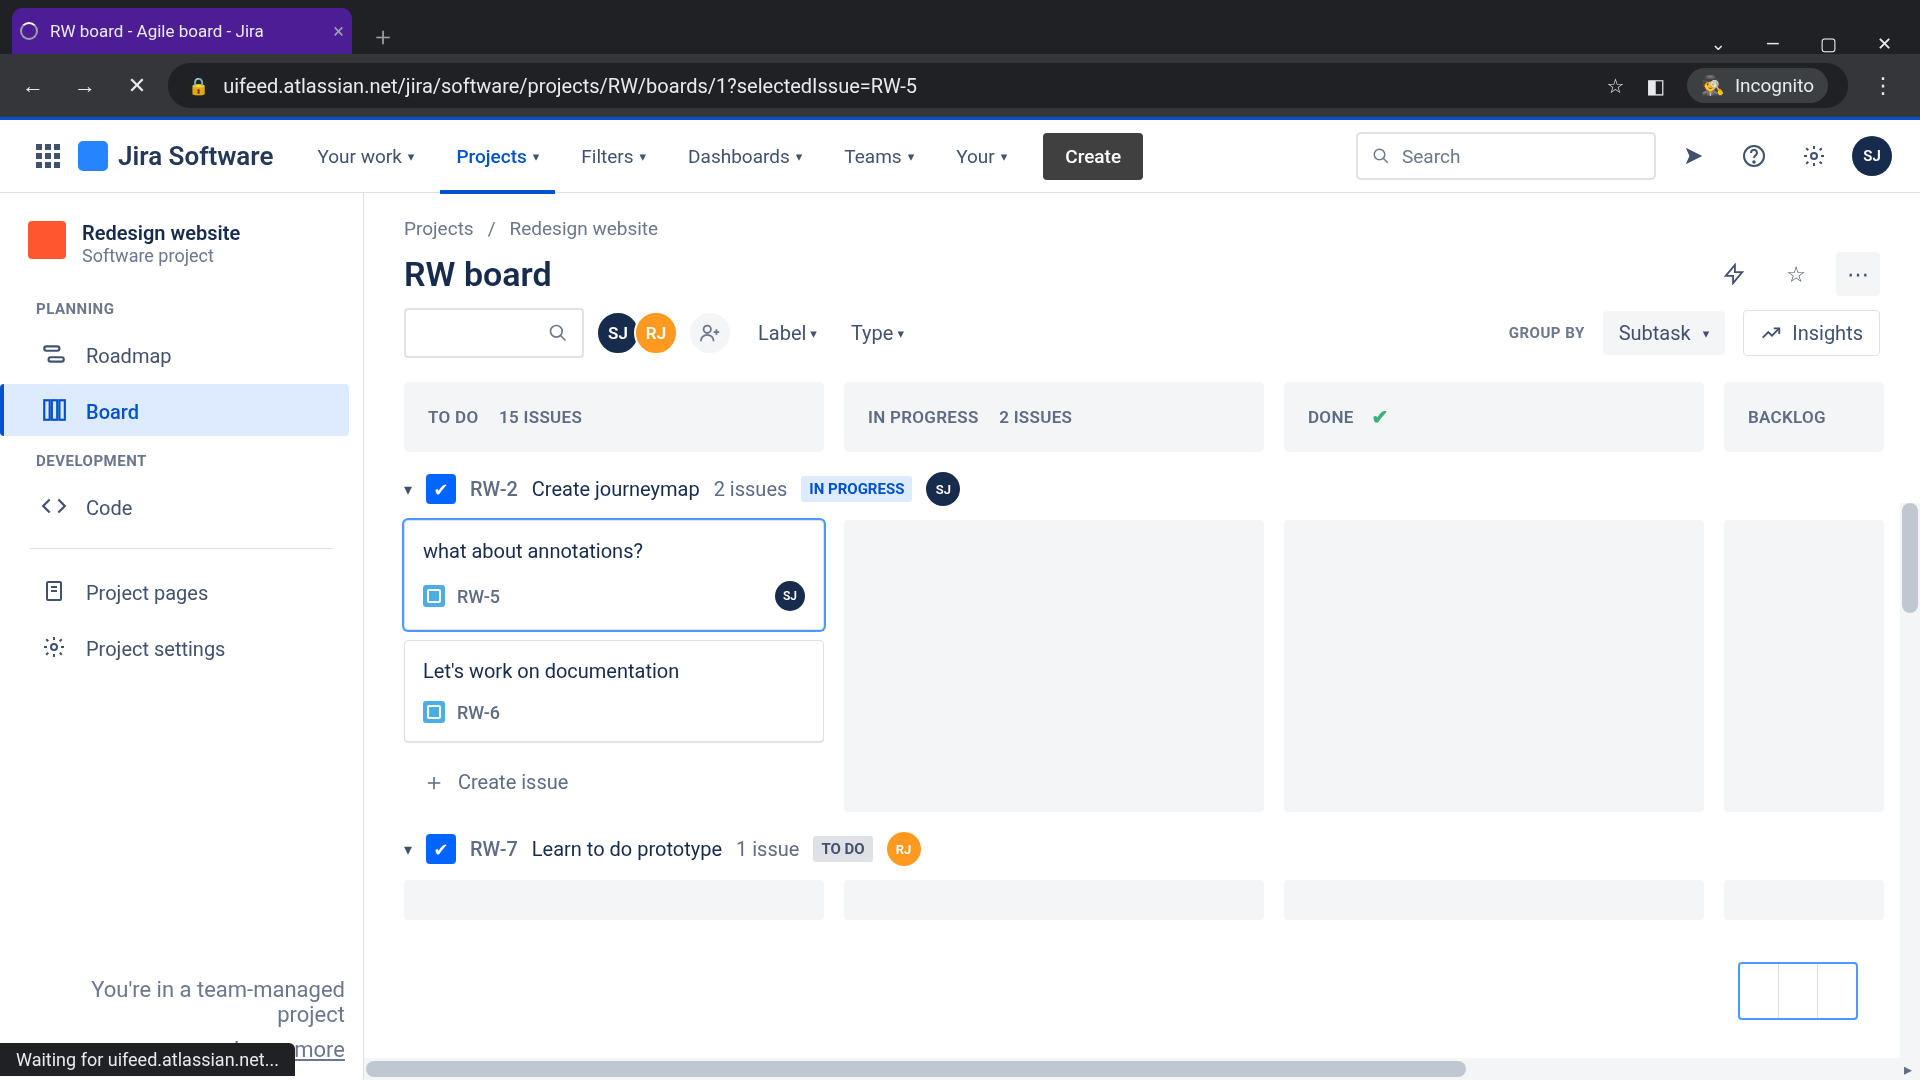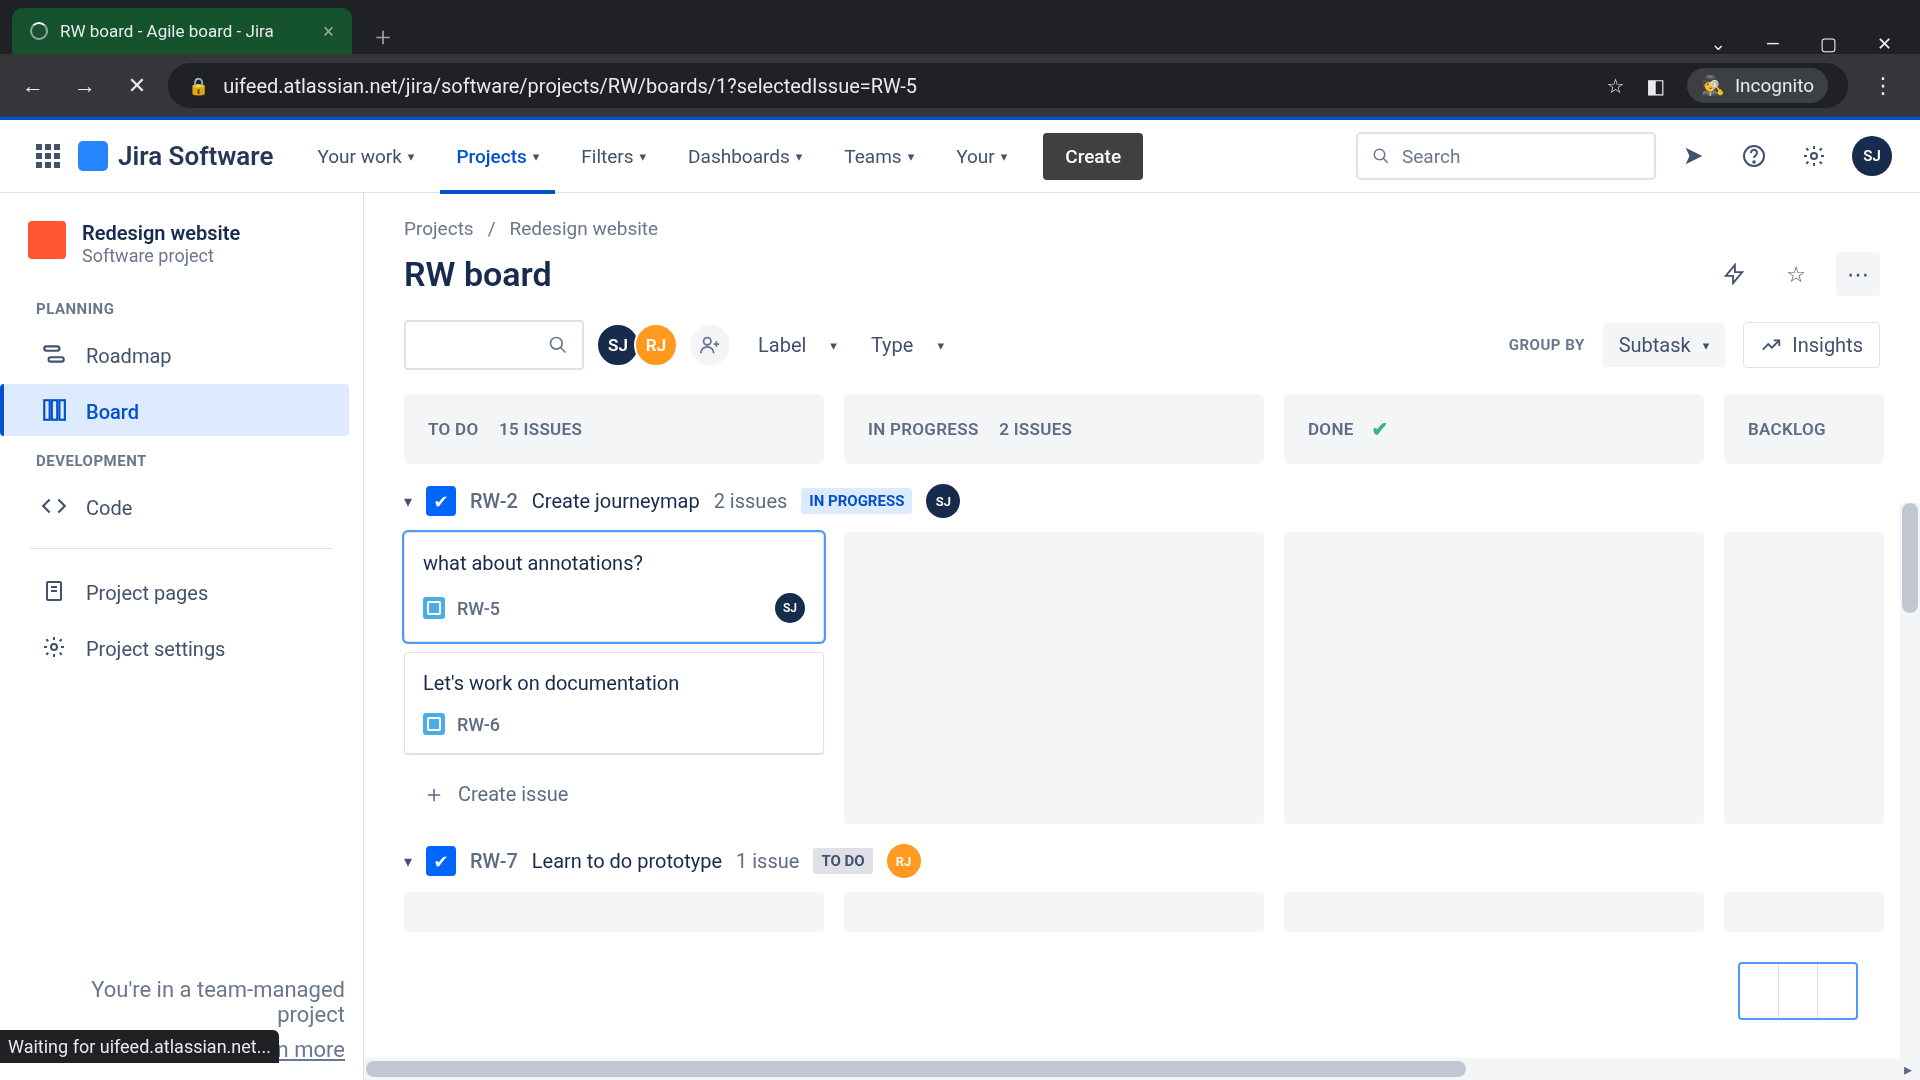--- a/index.html
+++ b/index.html
@@ -1,21 +1,21 @@
 <!DOCTYPE html>
 <html><head>
 <meta charset="utf-8">
 <style>
   * { box-sizing: border-box; margin: 0; padding: 0; font-family: -apple-system, BlinkMacSystemFont, "Segoe UI", Roboto, sans-serif; }
   body { width: 1920px; height: 1080px; overflow: hidden; background: #fff; transform-origin: top left; }
 
   
   .browser-chrome { background: #202124; height: 117px; }
   .tab-strip { display: flex; align-items: flex-end; height: 54px; padding-left: 12px; }
-  .tab { display: flex; align-items: center; gap: 12px; background: #14532d; color: #e8eaed; padding: 0 18px; height: 46px; border-radius: 10px 10px 0 0; font-size: 17px; width: 340px; }
+  .tab { display: flex; align-items: center; gap: 12px; background: #4c1d95; color: #e8eaed; padding: 0 8px; height: 46px; border-radius: 10px 10px 0 0; font-size: 17px; width: 340px; }
   .tab .spinner { width:18px; height:18px; border:2px solid #9aa0a6; border-top-color:#fff; border-radius:50%; }
   .tab .close { margin-left: auto; color:#9aa0a6; font-size:20px; }
   .new-tab { color:#9aa0a6; font-size:26px; padding:0 18px; }
   .win-controls { margin-left:auto; display:flex; gap:40px; color:#e8eaed; padding:12px 28px 0 0; font-size:18px; }
   .address-row { display:flex; align-items:center; height:63px; background:#35363a; padding:0 12px; gap:10px; }
   .nav-btn { width:42px; height:42px; display:flex; align-items:center; justify-content:center; color:#e8eaed; font-size:22px; border-radius:50%; }
   .address-bar { flex:1; display:flex; align-items:center; background:#202124; height:45px; border-radius:22px; padding:0 20px; gap:14px; color:#e8eaed; font-size:20px; }
   .address-bar .lock { font-size:17px; color:#9aa0a6; }
   .addr-right { margin-left:auto; display:flex; gap:22px; align-items:center; color:#e8eaed; }
   .incog-pill { display:flex; align-items:center; gap:10px; background:#3c4043; padding:6px 14px; border-radius:20px; font-size:19px; }
@@ -49,34 +49,34 @@
   .side-item.active { background:#deebff; color:#0052cc; font-weight:500; border-left:4px solid #0052cc; margin-left:0; padding-left:36px; }
   .side-icon { width:28px; height:28px; display:grid; place-items:center; }
   .side-sep { border-top:1px solid #dfe1e6; margin:14px 30px; }
   .side-footer { margin-top:auto; text-align:right; padding:18px; font-size:22px; color:#6b778c; }
   .side-footer a { color:#6b778c; text-decoration:underline; display:block; margin-top:10px; }
 
   
   .content { flex:1; padding:24px 40px 0 40px; position:relative; overflow:hidden; }
   .crumbs { font-size:19px; color:#6b778c; display:flex; gap:14px; }
   .crumbs .sep { color:#6b778c; }
-  .board-header { display:flex; align-items:center; margin:12px 0 24px; }
+  .board-header { display:flex; align-items:center; margin:12px 0 12px; }
   .board-title { font-size:34px; font-weight:600; color:#172b4d; }
   .hdr-actions { margin-left:auto; display:flex; gap:18px; }
   .hdr-btn { width:44px; height:44px; display:grid; place-items:center; color:#42526e; border-radius:4px; font-size:22px; }
   .hdr-btn.boxed { background:#f4f5f7; }
 
   .filter-row { display:flex; align-items:center; gap:18px; margin-bottom:24px; }
   .board-search { width:180px; height:50px; border:2px solid #dfe1e6; border-radius:4px; display:flex; align-items:center; justify-content:flex-end; padding:0 14px; color:#6b778c; font-size:20px; }
   .avatar-stack { display:flex; }
   .av { width:44px; height:44px; border-radius:50%; display:grid; place-items:center; font-weight:600; font-size:17px; color:#fff; border:2px solid #fff; margin-left:-6px; }
   .av.sj { background:#172b4d; }
   .av.rj { background:#ff991f; }
   .av.add { background:#f4f5f7; color:#6b778c; margin-left:10px; }
-  .filter-pill { display:flex; align-items:center; gap:24px; font-size:20px; color:#42526e; padding:0 8px; }
+  .filter-pill { display:flex; align-items:center; gap:4px; font-size:20px; color:#42526e; padding:0 8px; }
   .spacer { flex:1; }
   .groupby-lbl { font-size:15px; font-weight:700; color:#6b778c; letter-spacing:0.5px; }
   .groupby-sel { background:#f4f5f7; padding:10px 16px; border-radius:4px; font-size:20px; color:#42526e; display:flex; gap:12px; align-items:center; }
   .insights { display:flex; align-items:center; gap:10px; font-size:20px; color:#42526e; border:1px solid #dfe1e6; padding:10px 16px; border-radius:4px; }
 
   
   .columns { display:flex; gap:20px; }
   .col { width:420px; flex-shrink:0; }
   .col-head { background:#f4f5f7; height:70px; border-radius:5px; display:flex; align-items:center; padding:0 24px; font-size:17px; font-weight:600; color:#5e6c84; letter-spacing:0.3px; gap:8px; }
   .done-check { color:#36b37e; font-size:20px; margin-left:10px; }
@@ -108,21 +108,21 @@
 
   
   .vscroll { position:absolute; right:0; top:310px; bottom:0; width:20px; background:#f4f5f7; }
   .vscroll .thumb { position:absolute; left:2px; right:2px; top:0; height:110px; background:#c1c7d0; border-radius:8px; }
 
   .fab { position:absolute; right:62px; bottom:60px; width:120px; height:58px; border:2px solid #4c9aff; border-radius:4px; background:#fff; display:flex; }
   .fab div { flex:1; border-right:1px solid #dfe1e6; }
   .fab div:last-child { border:none; }
 
   
-  .status-bar { position:fixed; left:0; bottom:17px; background:#202124; color:#e8eaed; font-size:18px; padding:6px 8px; border-radius:0 6px 0 0; }
+  .status-bar { position:fixed; left:0; bottom:4px; background:#202124; color:#e8eaed; font-size:18px; padding:6px 16px; border-radius:0 6px 0 0; }
   .hscroll { position:fixed; bottom:0; left:364px; right:0; height:22px; background:#f4f5f7; display:flex; align-items:center; }
   .hscroll .thumb { height:16px; background:#c1c7d0; margin-left:2px; width:1100px; border-radius:8px; }
   .hscroll .arrow { margin-left:auto; padding:0 8px; color:#5e6c84; }
 
   svg { display:block; }
 </style>
 </head>
 <body>
 
 <div class="browser-chrome">

